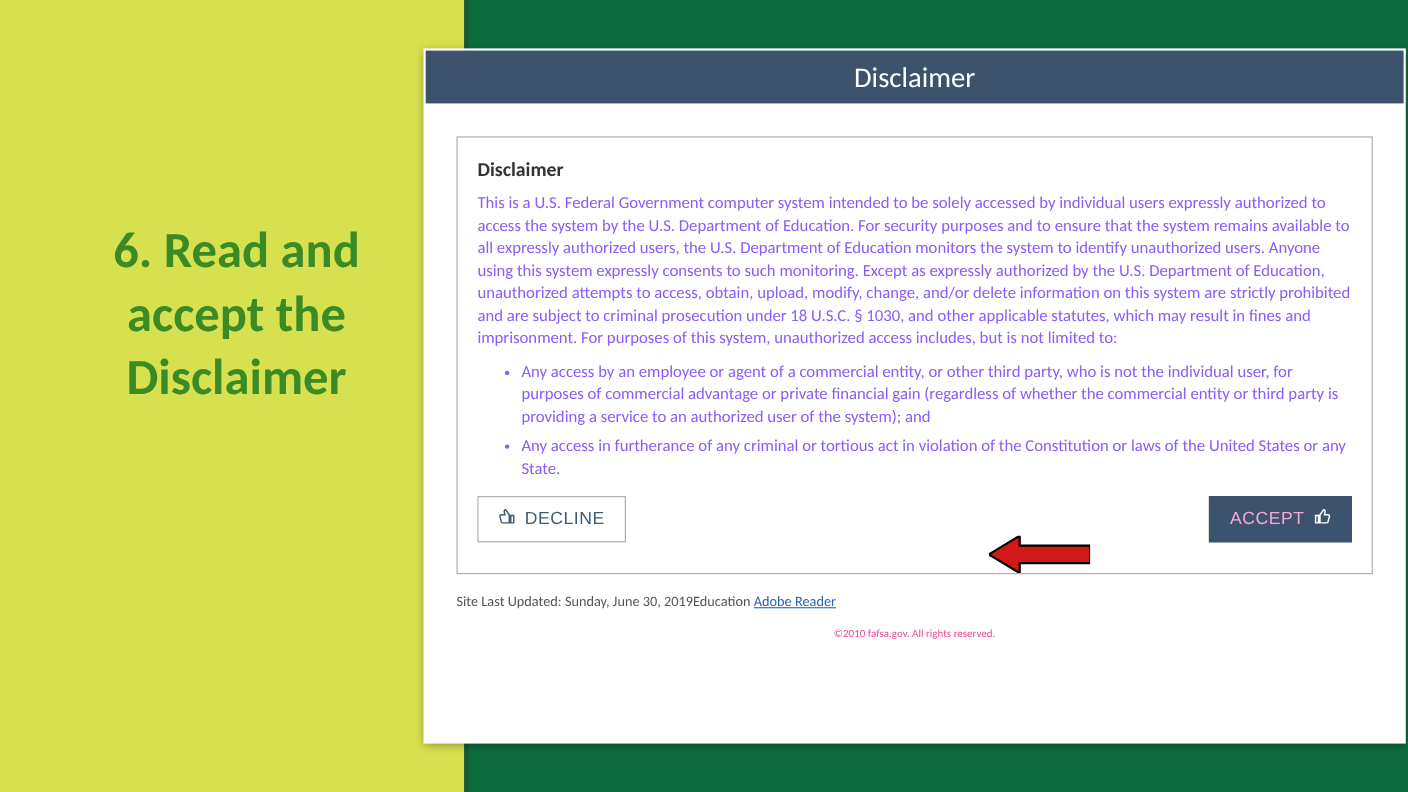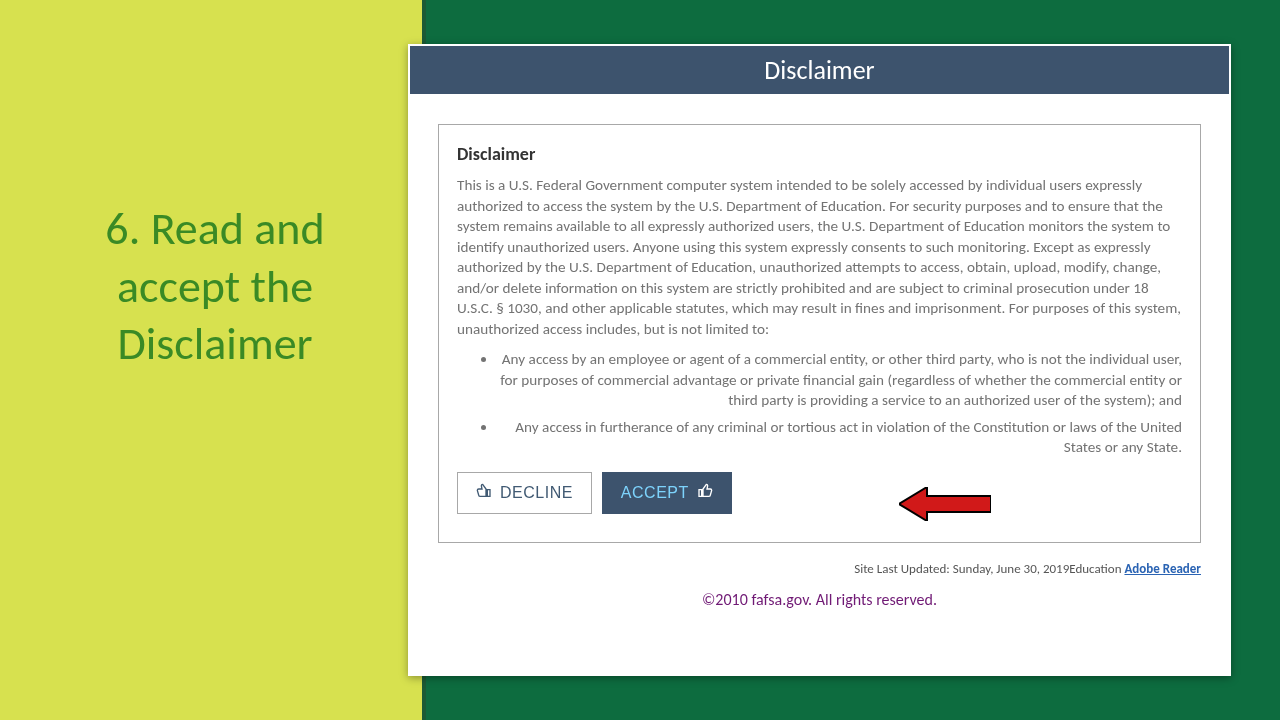--- a/index.html
+++ b/index.html
@@ -1,36 +1,36 @@
 <!DOCTYPE html>
 <html><head>
 <meta charset="utf-8">
 <style>
   html,body{margin:0;padding:0;width:1280px;height:720px;overflow:hidden;font-family:"Segoe UI",Calibri,Arial,sans-serif;}
   .stage{position:relative;width:1280px;height:720px;}
   .left-panel{position:absolute;left:0;top:0;width:422px;height:720px;background:#d7e14f;}
   .right-panel{position:absolute;left:422px;top:0;width:858px;height:720px;background:#0d6c3f;}
   .vline{position:absolute;left:422px;top:0;width:4px;height:720px;background:#1b5a35;}
-  .step-title{position:absolute;left:60px;top:200px;width:310px;color:#3a8a25;font-size:46px;font-weight:400;line-height:1.25;text-align:center;}
-  .browser{position:absolute;left:408px;top:44px;width:823px;height:632px;background:#fff;box-shadow:0 2px 8px rgba(0,0,0,.35);}
+  .step-title{position:absolute;left:60px;top:200px;width:310px;color:#3a8a25;font-size:46px;font-weight:700;line-height:1.25;text-align:center;}
+  .browser{position:absolute;left:385px;top:44px;width:893px;height:632px;background:#fff;box-shadow:0 2px 8px rgba(0,0,0,.35);}
   .titlebar{background:#3d536d;color:#fff;height:48px;line-height:48px;text-align:center;font-size:26px;font-weight:300;margin:2px 2px 0 2px;}
   .gap{height:30px;}
   .card{margin:0 30px 0 30px;border:1.5px solid #a8a8a8;padding:18px 18px 28px 18px;}
   .d-heading{font-weight:700;color:#333;font-size:18px;margin-bottom:10px;}
-  .body-text{color:#737373;font-size:15.2px;line-height:1.35;}
+  .body-text{color:#8b5cf6;font-size:15.2px;line-height:1.35;}
   .body-text p{margin:0 0 10px 0;}
   ul.dlist{margin:4px 0 10px 0;padding-left:40px;}
-  ul.dlist li{margin-bottom:6px;text-align:right;}
-  .btn-row{display:flex;justify-content:flex-start;gap:10px;margin-top:14px;position:relative;}
+  ul.dlist li{margin-bottom:6px;}
+  .btn-row{display:flex;justify-content:space-between;gap:10px;margin-top:14px;position:relative;}
   .btn{height:42px;padding:0 18px;font-size:16px;letter-spacing:.5px;font-weight:400;display:inline-flex;align-items:center;gap:8px;cursor:pointer;box-sizing:border-box;}
   .btn-decline{background:#fff;color:#415a73;border:1.5px solid #a8a8a8;}
-  .btn-accept{background:#3d536d;color:#7dd3fc;border:1.5px solid #3d536d;}
-  .footer-line{margin:18px 30px 0 30px;display:flex;justify-content:flex-end;font-size:13px;color:#555;}
-  .footer-line a{color:#2a63b3;text-decoration:underline;font-weight:bold;}
-  .copyright{text-align:center;font-size:16px;color:#701a75;margin-top:14px;}
+  .btn-accept{background:#3d536d;color:#f9a8d4;border:1.5px solid #3d536d;}
+  .footer-line{margin:18px 30px 0 30px;display:flex;justify-content:flex-start;font-size:13px;color:#555;}
+  .footer-line a{color:#2a63b3;text-decoration:underline;}
+  .copyright{text-align:center;font-size:10px;color:#ec4899;margin-top:14px;}
   .arrow{position:absolute;left:899px;top:487px;width:92px;height:34px;pointer-events:none;}
 </style>
 </head>
 <body>
 
 <div class="stage">
   <div class="left-panel"></div>
   <div class="right-panel"></div>
   <div class="vline"></div>
 

